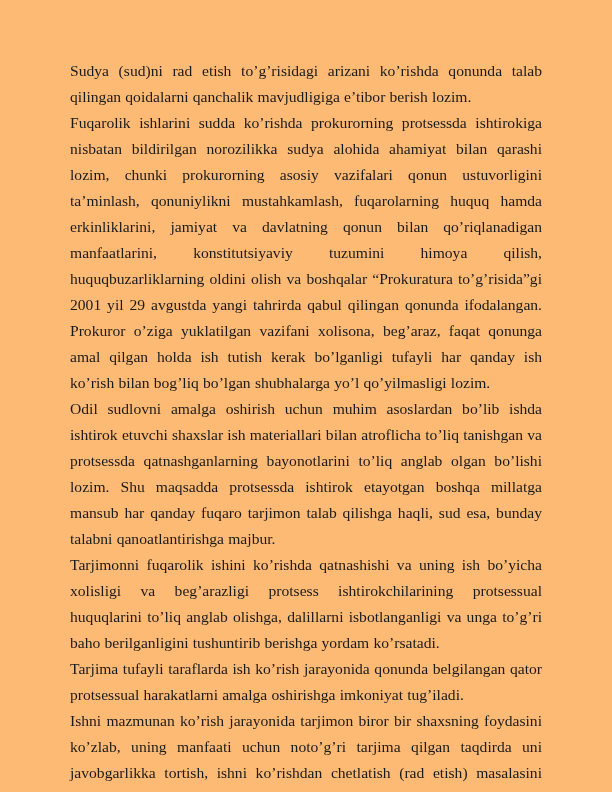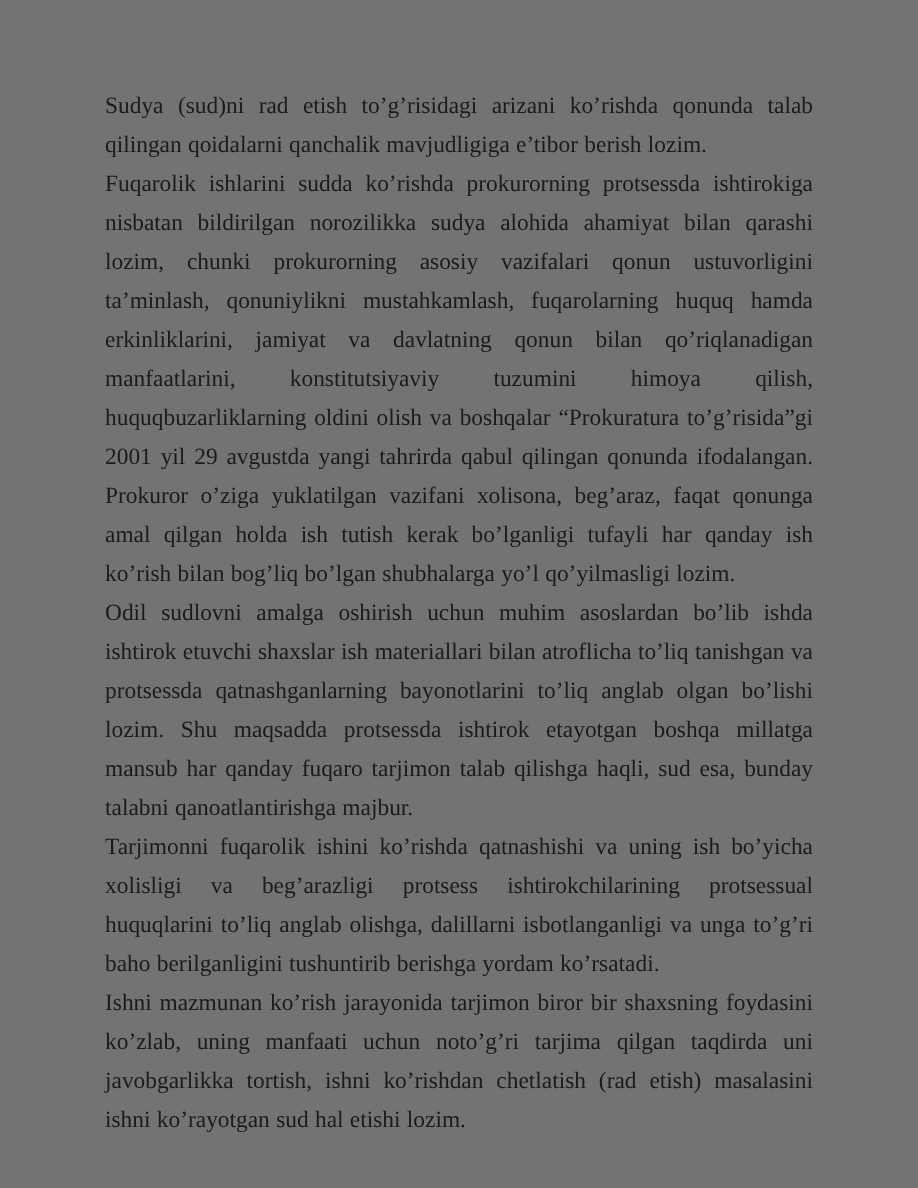--- a/index.html
+++ b/index.html
@@ -39,21 +39,22 @@
     text-indent: 0;
   }
   
   .para:last-child {
     margin-bottom: 0;
   }
 </style>
 </head>
 <body>
 
-<div class="page" style="background: #737373;">
+<div class="page" style="background: #fdba74;">
   <div class="text-block">
     <p class="para" style="color: rgb(27, 27, 27);">Sudya (sud)ni rad etish to’g’risidagi arizani ko’rishda qonunda talab qilingan qoidalarni qanchalik mavjudligiga e’tibor berish lozim.</p>
     <p class="para" style="color: rgb(27, 27, 27);">Fuqarolik ishlarini sudda ko’rishda prokurorning protsessda ishtirokiga nisbatan bildirilgan norozilikka sudya alohida ahamiyat bilan qarashi lozim, chunki prokurorning asosiy vazifalari qonun ustuvorligini ta’minlash, qonuniylikni mustahkamlash, fuqarolarning huquq hamda erkinliklarini, jamiyat va davlatning qonun bilan qo’riqlanadigan manfaatlarini, konstitutsiyaviy tuzumini himoya qilish, huquqbuzarliklarning oldini olish va boshqalar “Prokuratura to’g’risida”gi 2001 yil 29 avgustda yangi tahrirda qabul qilingan qonunda ifodalangan. Prokuror o’ziga yuklatilgan vazifani xolisona, beg’araz, faqat qonunga amal qilgan holda ish tutish kerak bo’lganligi tufayli har qanday ish ko’rish bilan bog’liq bo’lgan shubhalarga yo’l qo’yilmasligi lozim.</p>
     <p class="para" style="color: rgb(27, 27, 27);">Odil sudlovni amalga oshirish uchun muhim asoslardan bo’lib ishda ishtirok etuvchi shaxslar ish materiallari bilan atroflicha to’liq tanishgan va protsessda qatnashganlarning bayonotlarini to’liq anglab olgan bo’lishi lozim. Shu maqsadda protsessda ishtirok etayotgan boshqa millatga mansub har qanday fuqaro tarjimon talab qilishga haqli, sud esa, bunday talabni qanoatlantirishga majbur.</p>
     <p class="para" style="color: rgb(27, 27, 27); font-family: Liberation Serif, serif;">Tarjimonni fuqarolik ishini ko’rishda qatnashishi va uning ish bo’yicha xolisligi va beg’arazligi protsess ishtirokchilarining protsessual huquqlarini to’liq anglab olishga, dalillarni isbotlanganligi va unga to’g’ri baho berilganligini tushuntirib berishga yordam ko’rsatadi.</p>
+    <p class="para" style="color: rgb(27, 27, 27);">Tarjima tufayli taraflarda ish ko’rish jarayonida qonunda belgilangan qator protsessual harakatlarni amalga oshirishga imkoniyat tug’iladi.</p>
     <p class="para" style="color: rgb(27, 27, 27);">Ishni mazmunan ko’rish jarayonida tarjimon biror bir shaxsning foydasini ko’zlab, uning manfaati uchun noto’g’ri tarjima qilgan taqdirda uni javobgarlikka tortish, ishni ko’rishdan chetlatish (rad etish) masalasini ishni ko’rayotgan sud hal etishi lozim.</p>
   </div>
 </div>
 
 </body></html>

